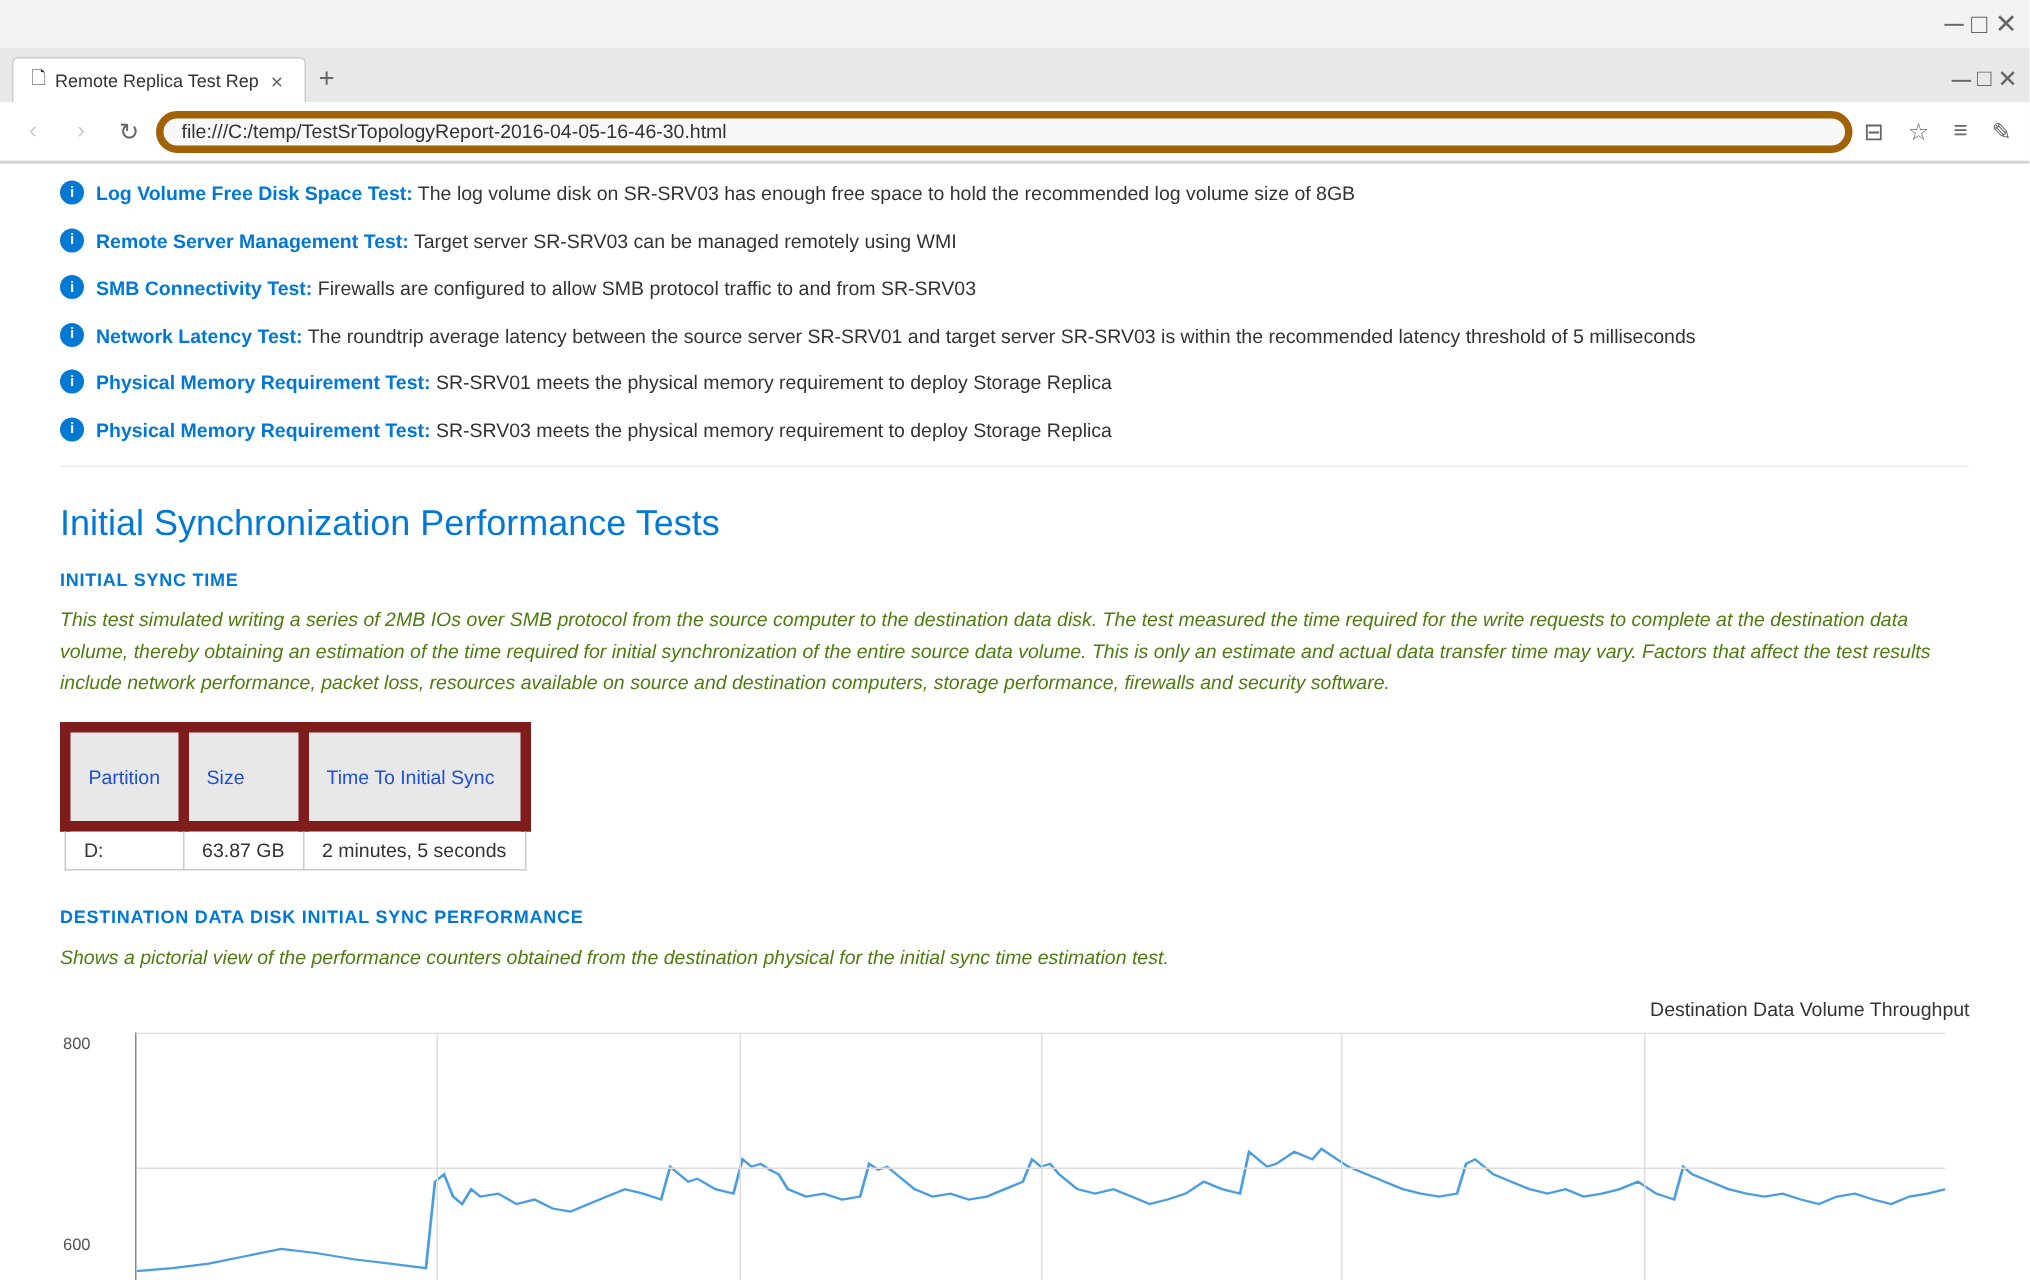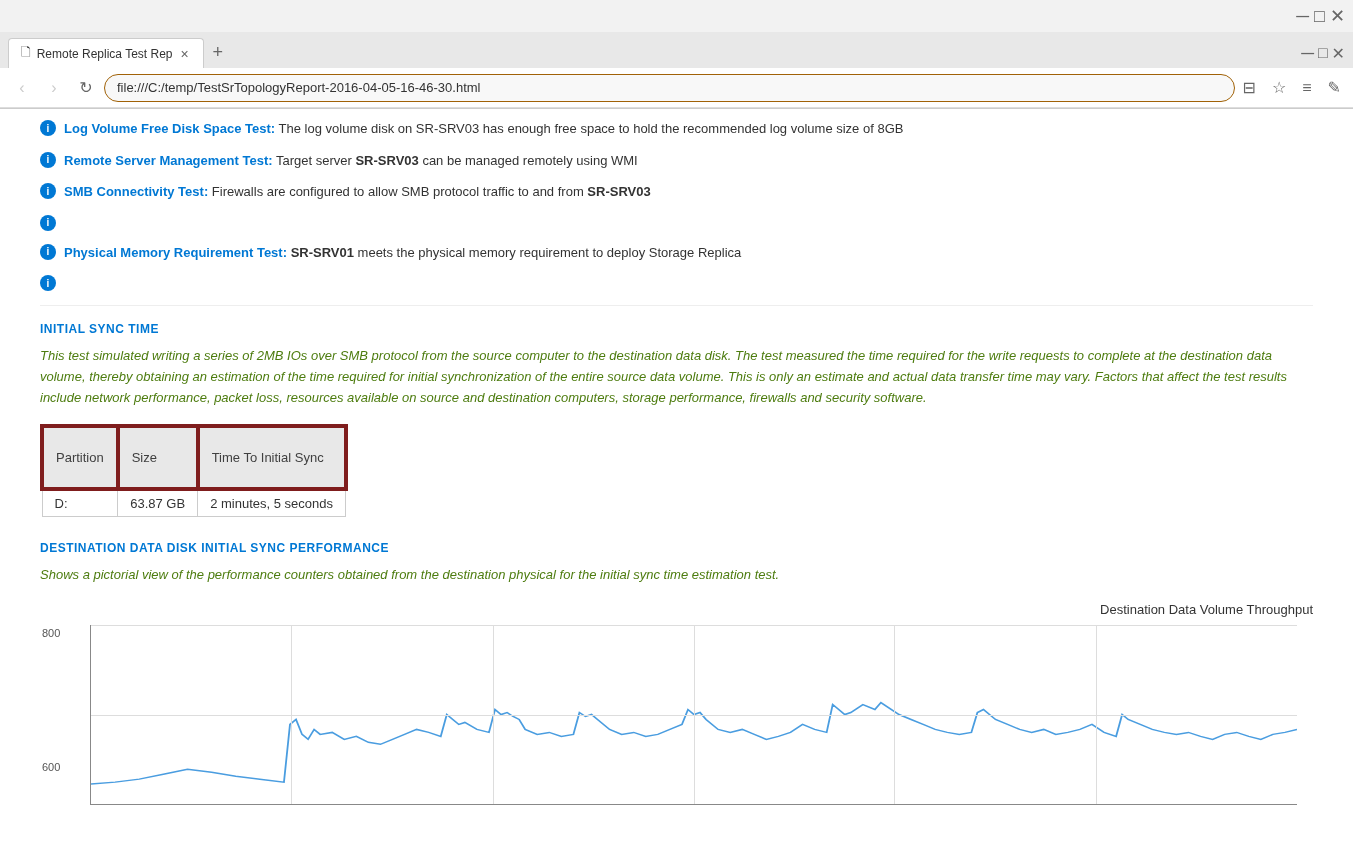--- a/index.html
+++ b/index.html
@@ -58,21 +58,21 @@
     .nav-btn {
       width: 28px; height: 28px;
       border-radius: 50%;
       display: flex; align-items: center; justify-content: center;
       color: #666; font-size: 16px; cursor: pointer;
     }
     .nav-btn.disabled { color: #ccc; }
     .address-bar {
       flex: 1;
       height: 28px;
-      border: 1px solid #a16207;
+      border: 5px solid #a16207;
       border-radius: 14px;
       padding: 0 12px;
       font-size: 13px;
       color: #333;
       background: #f8f8f8;
       display: flex; align-items: center;
     }
     .toolbar-right {
       display: flex; align-items: center; gap: 8px;
     }
@@ -106,21 +106,21 @@
       border-radius: 50%;
       color: #fff;
       display: flex; align-items: center; justify-content: center;
       font-size: 10px;
       font-weight: bold;
       flex-shrink: 0;
       margin-top: 1px;
     }
     .info-text { flex: 1; color: #333; }
     .info-text a, .link-text { color: #0078d4; text-decoration: none; font-weight: 600; }
-    .info-text strong, .bold-text { font-weight: 700; text-align: right; }
+    .info-text strong, .bold-text { font-weight: 400; text-align: right; }
 
     
     .section-title {
       color: #0078d4;
       font-size: 24px;
       font-weight: 300;
       margin: 24px 0 12px 0;
     }
     .sub-title {
       color: #0078d4;
@@ -144,25 +144,25 @@
     }
 
     
     .data-table {
       border-collapse: collapse;
       font-size: 13px;
       margin-bottom: 24px;
     }
     .data-table th {
       background: #e8e8e8;
-      border: 4px solid #7f1d1d;
+      border: 7px solid #7f1d1d;
       padding: 22px 12px;
       text-align: left;
       font-weight: 400;
-      color: #404040;
+      color: #1d4ed8;
     }
     .data-table td {
       border: 1px solid #ccc;
       padding: 5px 12px;
       color: #333;
     }
 
     
     .chart-section { margin-top: 16px; }
     .chart-title {
@@ -245,35 +245,44 @@
     <div class="info-row">
       <div class="info-icon">i</div>
       <div class="info-text">
         <a class="link-text">SMB Connectivity Test:</a>
         <span> Firewalls are configured to allow SMB protocol traffic to and from <strong>SR-SRV03</strong></span>
       </div>
     </div>
 
     <div class="info-row">
       <div class="info-icon">i</div>
+      <div class="info-text">
+        <a class="link-text">Network Latency Test:</a>
+        <span> The roundtrip average latency between the source server <strong>SR-SRV01</strong> and target server <strong>SR-SRV03</strong> is within the recommended latency threshold of <strong>5</strong> milliseconds</span>
+      </div>
     </div>
 
     <div class="info-row">
       <div class="info-icon">i</div>
       <div class="info-text">
         <a class="link-text">Physical Memory Requirement Test:</a>
         <span> <strong>SR-SRV01</strong> meets the physical memory requirement to deploy Storage Replica</span>
       </div>
     </div>
 
     <div class="info-row">
       <div class="info-icon">i</div>
+      <div class="info-text">
+        <a class="link-text">Physical Memory Requirement Test:</a>
+        <span> <strong>SR-SRV03</strong> meets the physical memory requirement to deploy Storage Replica</span>
+      </div>
     </div>
   </div>
 
+  <h2 class="section-title">Initial Synchronization Performance Tests</h2>
 
   <div class="sub-title">INITIAL SYNC TIME</div>
 
   <p class="description-text">This test simulated writing a series of 2MB IOs over SMB protocol from the source computer to the destination data disk. The test measured the time required for the write requests to complete at the destination data volume, thereby obtaining an estimation of the time required for initial synchronization of the entire source data volume. This is only an estimate and actual data transfer time may vary. Factors that affect the test results include network performance, packet loss, resources available on source and destination computers, storage performance, firewalls and security software.</p>
 
 
   <table class="data-table">
     <thead>
       <tr>
         <th>Partition</th>

